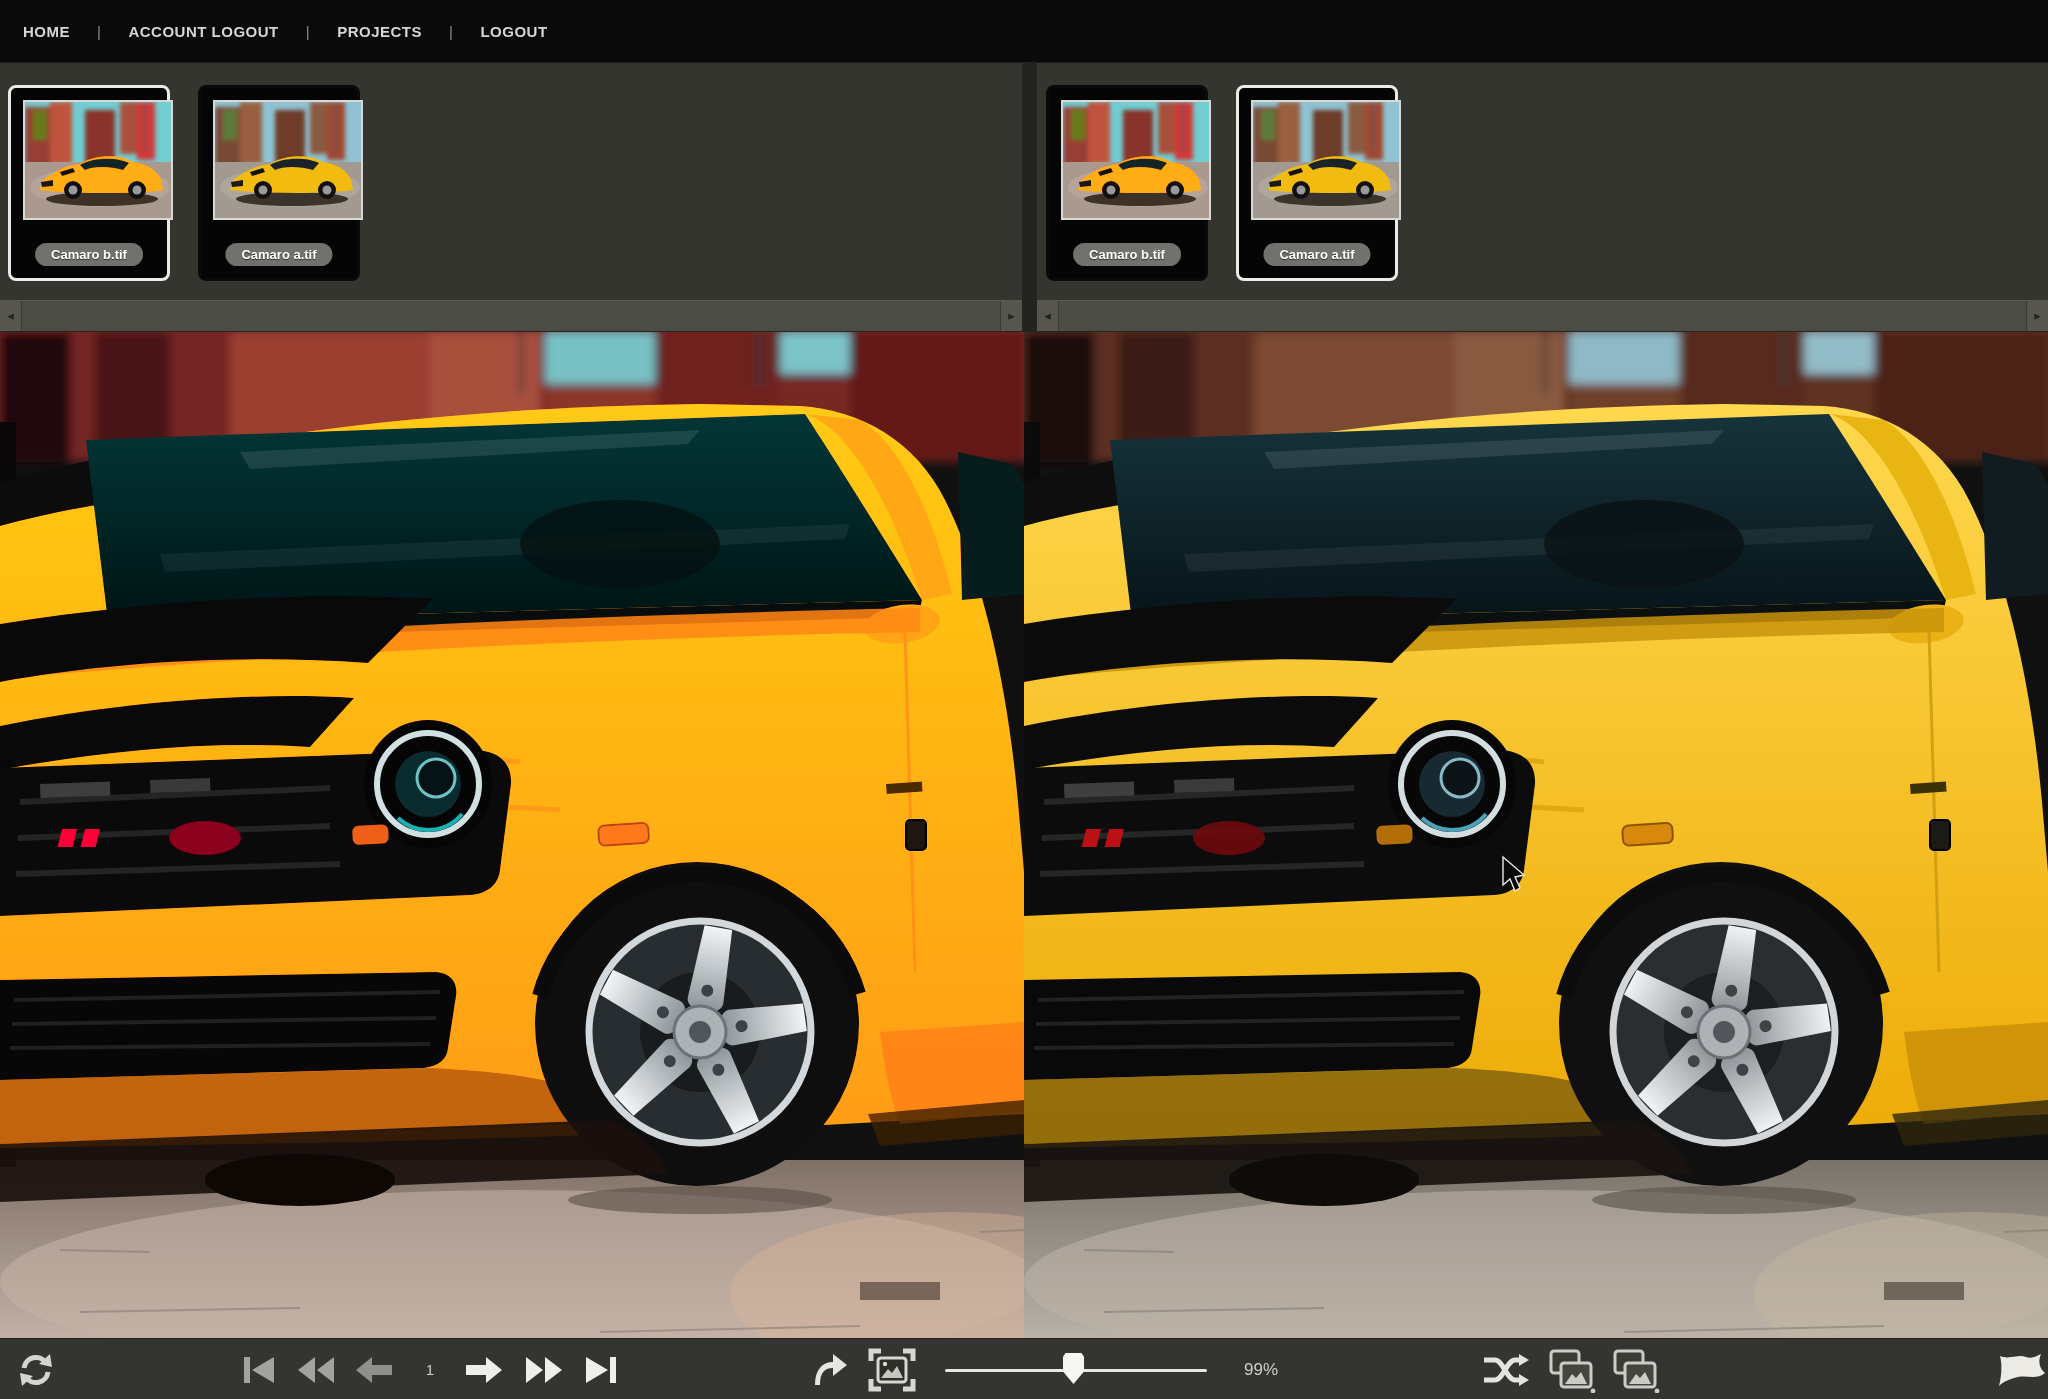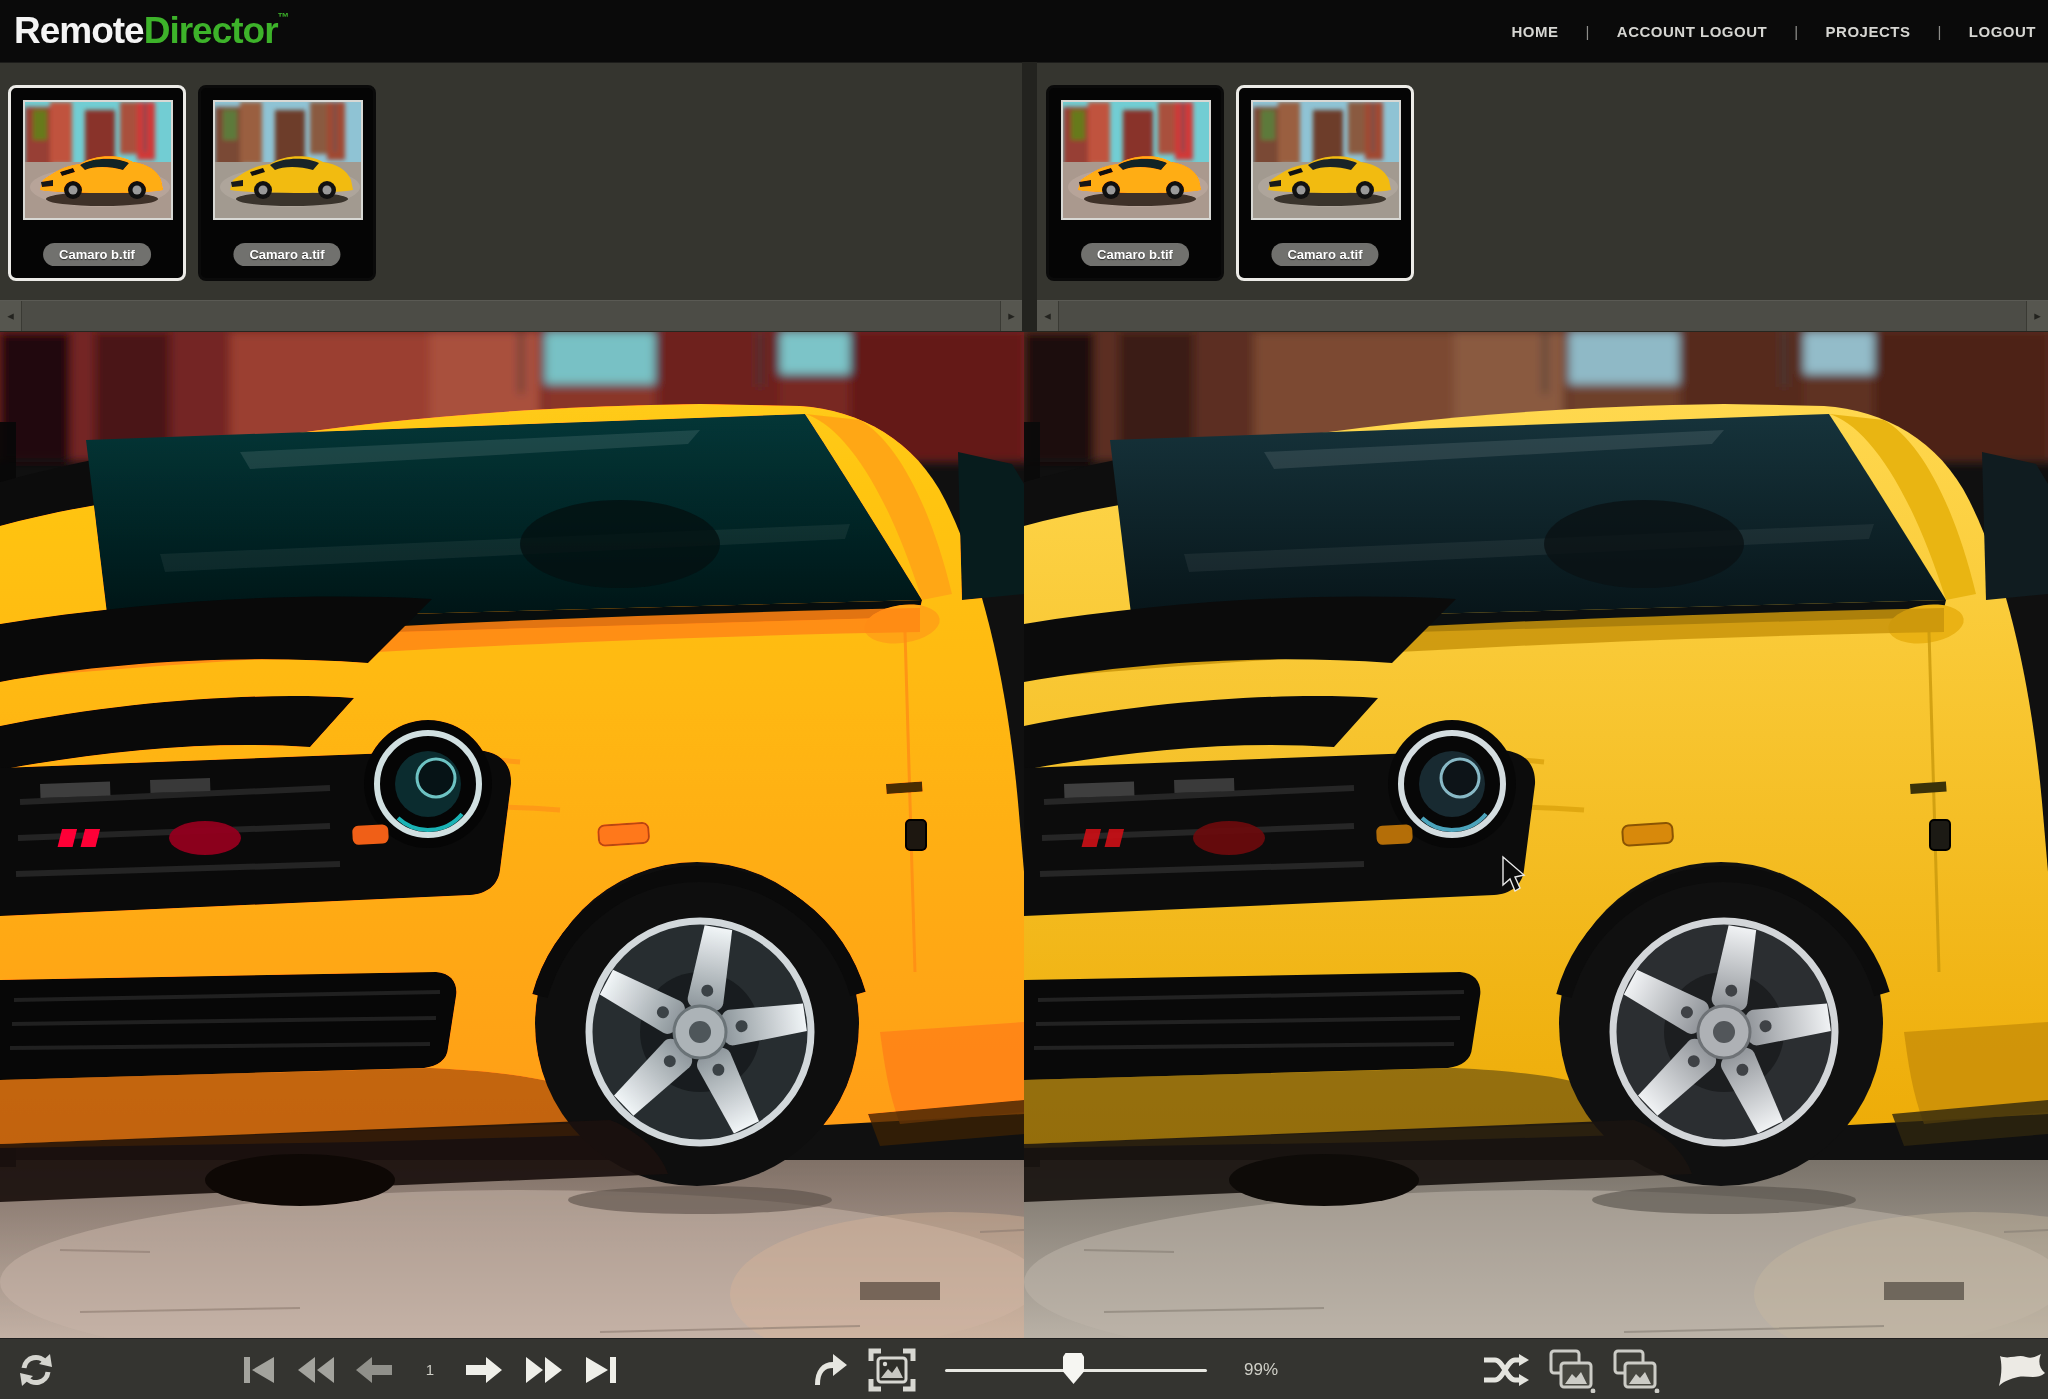--- a/index.html
+++ b/index.html
@@ -16,21 +16,21 @@
   .nav { display:flex; align-items:center; margin-right:12px; gap:27px;
          font-size:15px; font-weight:bold; color:#d6d6d2; letter-spacing:.5px;margin-left:23px; }
   .nav .sep { color:#8d8d89; font-weight:normal; }
   .nav .item { cursor:pointer; }
 
   
   .thumbs-row { position:absolute; left:0; top:62px; width:2048px; height:238px;
                 background:#35352f; border-top:1px solid #1c1c1a; }
   .panel-divider { position:absolute; left:1022px; top:62px; width:15px; height:270px;
                    background:#23231f; }
-  .thumb-tile { position:absolute; top:22px; width:178px; height:196px;
+  .thumb-tile { position:absolute; top:22px; width:162px; height:196px;
                 background:#050505; border:3px solid #0a0a0a; border-radius:8px; cursor:pointer; }
   .thumb-tile.selected { border-color:#ecebe7; }
   .thumb-img { position:absolute; left:12px; top:12px; width:150px; height:120px;
                border:2px solid #d8d8d4; background:#8fc3d4; overflow:hidden; }
   .thumb-label { position:absolute; left:50%; transform:translateX(-50%); bottom:12px;
                  padding:4px 16px; background:rgba(125,125,122,.9); border-radius:13px;
                  color:#ffffff; font-size:13px; font-weight:bold; white-space:nowrap;
                  text-shadow:0 1px 1px rgba(0,0,0,.6); }
 
   
@@ -226,23 +226,20 @@
       <path d="M16,80 L28,78 L28,84 L17,85 Z" fill="#1a1a1a"></path>
       <circle cx="48" cy="88" r="9" fill="#111"></circle>
         <circle cx="48" cy="88" r="4.5" fill="#999"></circle>
       <circle cx="112" cy="88" r="9" fill="#111"></circle>
         <circle cx="112" cy="88" r="4.5" fill="#999"></circle>
     </symbol>
   </defs>
 </svg>
 
 <div class="topbar">
-  <div class="logo">
-    <span class="p1">Remote</span><span class="p2">Director</span><span class="tm">™</span>
-  </div>
   <div class="nav">
     <span class="item">HOME</span>
     <span class="sep">|</span>
     <span class="item">ACCOUNT LOGOUT</span>
     <span class="sep">|</span>
     <span class="item">PROJECTS</span>
     <span class="sep">|</span>
     <span class="item">LOGOUT</span>
   </div>
 </div>

